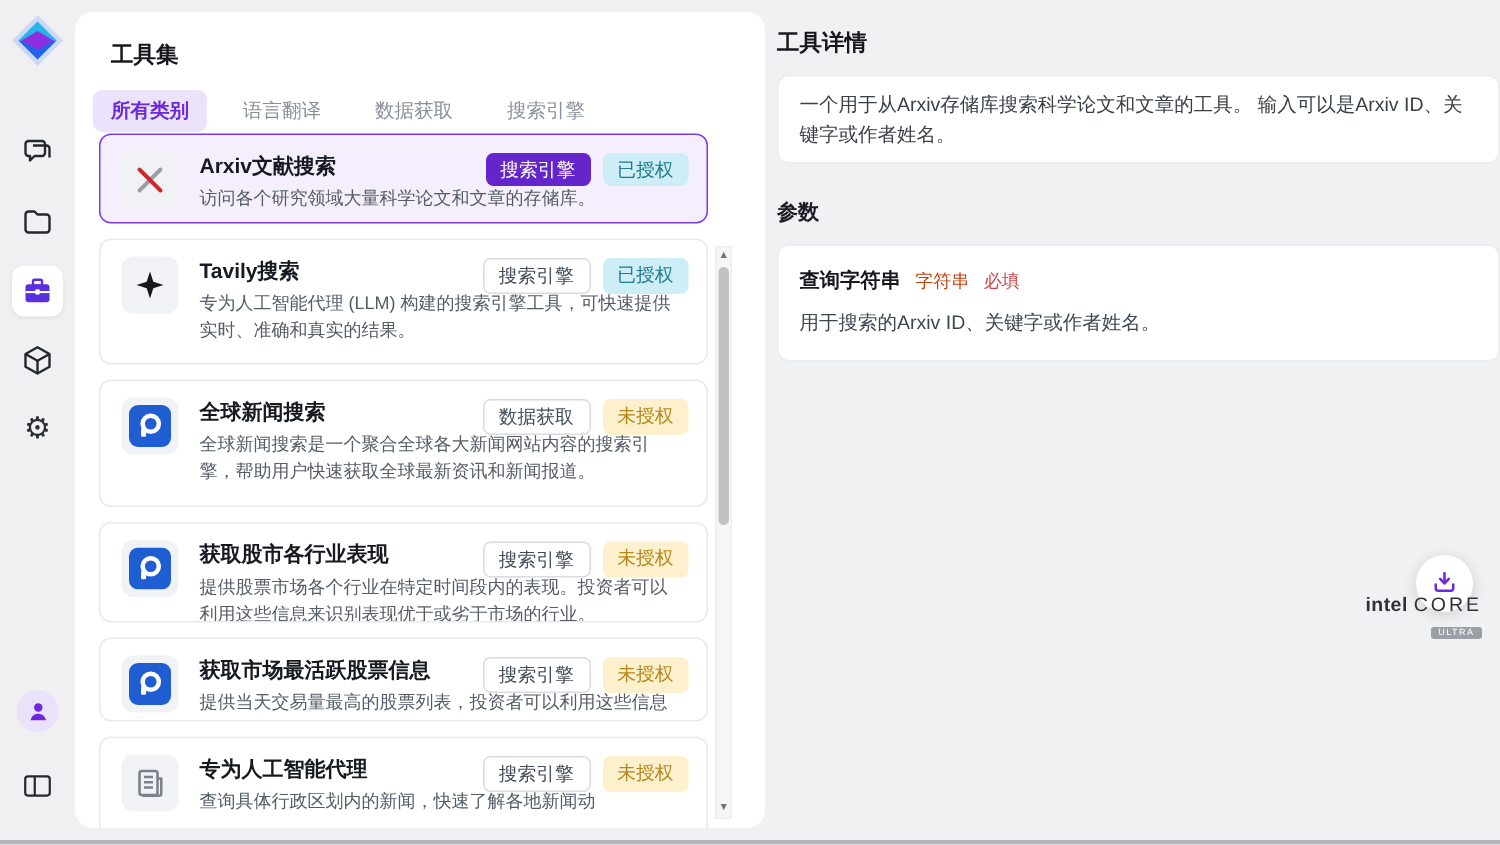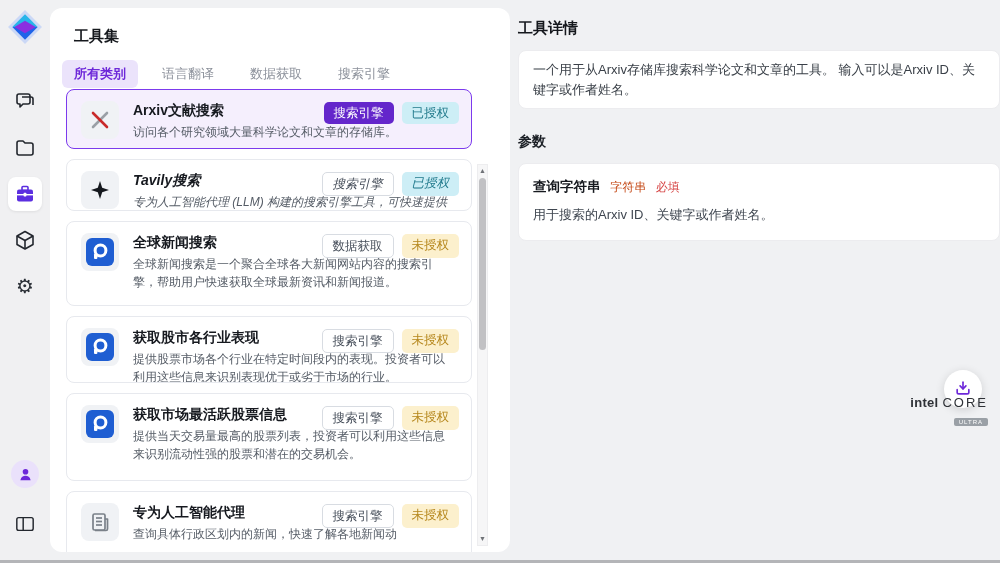--- a/index.html
+++ b/index.html
@@ -29,24 +29,24 @@
   .tab { font-size:13px; color:#8b909a; padding:5px 12px; border-radius:6px; cursor:pointer; }
   .tab.active { background:#ebe3fb; color:#6d28d9; font-weight:bold; }
 
   .list-wrap { position:absolute; left:0; right:0; top:77px; bottom:0; overflow:hidden; }
   .list-inner { padding:4px 38px 0 16px; }
   .card { position:relative; display:flex; gap:14px; border:1px solid #e7e9ee;
     border-radius:8px; background:#fff; padding:11px 12px 11px 14px;
     margin-bottom:10px; overflow:hidden; cursor:pointer; }
   .card.selected { border:1.5px solid #7c3aed; background:#f5effd; }
   .list-inner .card:nth-child(1){ height:60px; }
-  .list-inner .card:nth-child(2){ height:52px;font-style:italic; }
+  .list-inner .card:nth-child(2){ height:84px; }
   .list-inner .card:nth-child(3){ height:85px; }
   .list-inner .card:nth-child(4){ height:67px; }
-  .list-inner .card:nth-child(5){ height:88px; }
+  .list-inner .card:nth-child(5){ height:56px; }
   .list-inner .card:nth-child(6){ height:85px; }
   .tool-icon { flex:0 0 38px; width:38px; height:38px; border-radius:8px;
     background:#f0f2f5; display:flex; align-items:center; justify-content:center; }
   .tool-icon svg { display:none; }
   .tool-icon[data-icon="arxiv-x-icon"] .i-arxiv { display:block; }
   .tool-icon[data-icon="sparkle-icon"] .i-sparkle { display:block; }
   .tool-icon[data-icon="blue-q-icon"] .i-blueq { display:block; }
   .tool-icon[data-icon="newspaper-icon"] .i-news { display:block; }
   .card-text { width:322px; }
   .tool-title { font-size:14px; font-weight:bold; color:#16191f; line-height:1.3; }

